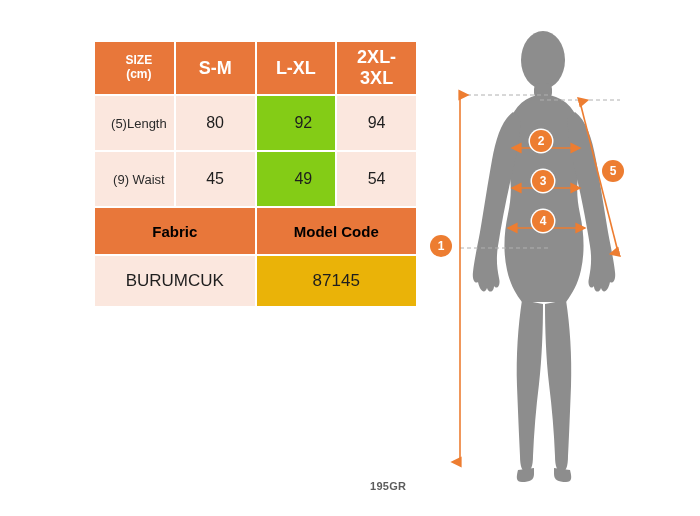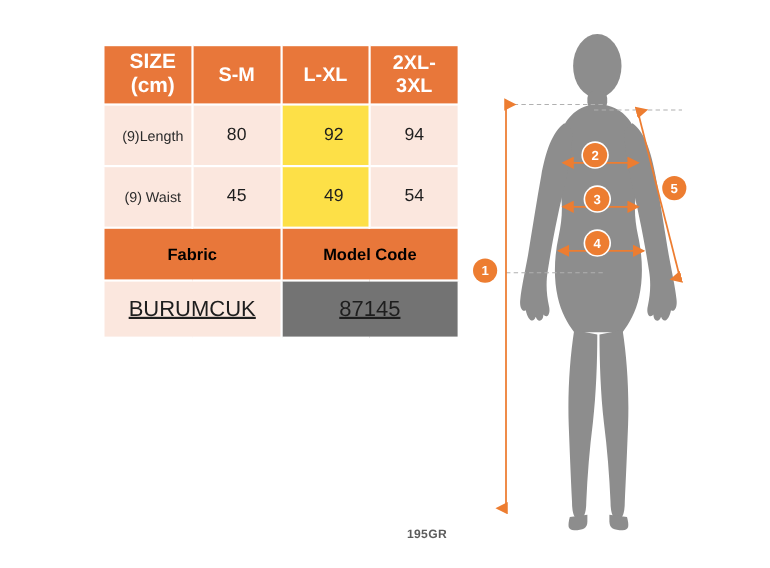--- a/index.html
+++ b/index.html
@@ -33,21 +33,21 @@
     background: #e8773a;
     color: #ffffff;
     font-weight: bold;
     font-size: 18px;
     height: 48px;
     padding: 2px 4px;
   }
   .hdr-cell.first {
     text-align: left;
     padding-left: 13px;
-    font-size: 19px;
+    font-size: 12px;
     line-height: 1.15;
   }
   .row-label {
     background: #fbe7de;
     color: #2b2b2b;
     font-size: 13px;
     height: 52px;
     padding-left: 10px;
     text-align: left;
   }
@@ -56,39 +56,38 @@
     text-align: center;
     padding-left: 0;
   }
   .val-cell {
     background: #fbe7de;
     color: #1e1e1e;
     font-size: 16px;
     height: 52px;
   }
   .val-cell.alt {
-    background: #fde047;
+    background: #84cc16;
     padding-left: 16px;
   }
   .footer-hdr {
     background: #e8773a;
     color: #000000;
     font-weight: bold;
     font-size: 15px;
     height: 44px;
   }
   .footer-val {
     background: #fbe7de;
     color: #1e1e1e;
-    font-size: 20px;
+    font-size: 17px;
     height: 48px;
-    text-decoration: underline;
   }
   .footer-val.alt {
-    background: #737373;
+    background: #eab308;
   }
 
   #gram-code {
     position: absolute;
     left: 370px;
     top: 480px;
     font-size: 11px;
     font-weight: bold;
     color: #5c5c5c;
     letter-spacing: 0.3px;
@@ -136,21 +135,21 @@
     <th class="hdr-cell first">
       <span>SIZE</span><br>
       <span>(cm)</span>
     </th>
     <th class="hdr-cell">S-M</th>
     <th class="hdr-cell">L-XL</th>
     <th class="hdr-cell">2XL-3XL</th>
   </tr>
 
   <tr>
-    <td class="row-label">(9)Length</td>
+    <td class="row-label">(5)Length</td>
     <td class="val-cell">80</td>
     <td class="val-cell alt">92</td>
     <td class="val-cell">94</td>
   </tr>
 
 
   <tr>
     <td class="row-label">(9) Waist</td>
     <td class="val-cell">45</td>
     <td class="val-cell alt">49</td>

